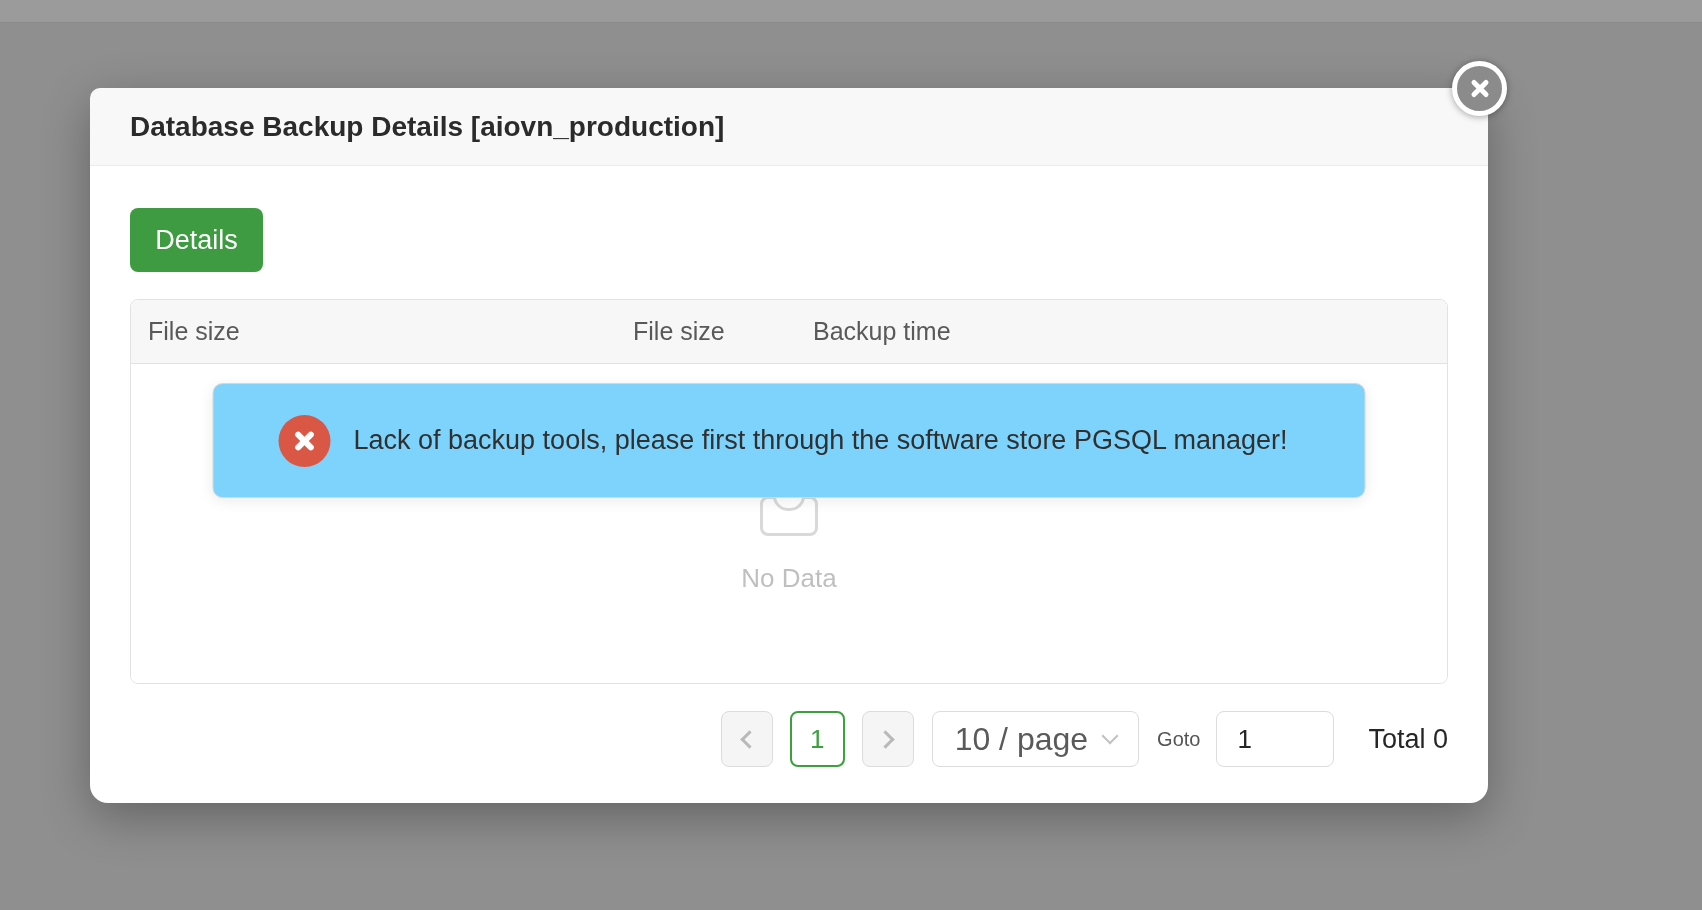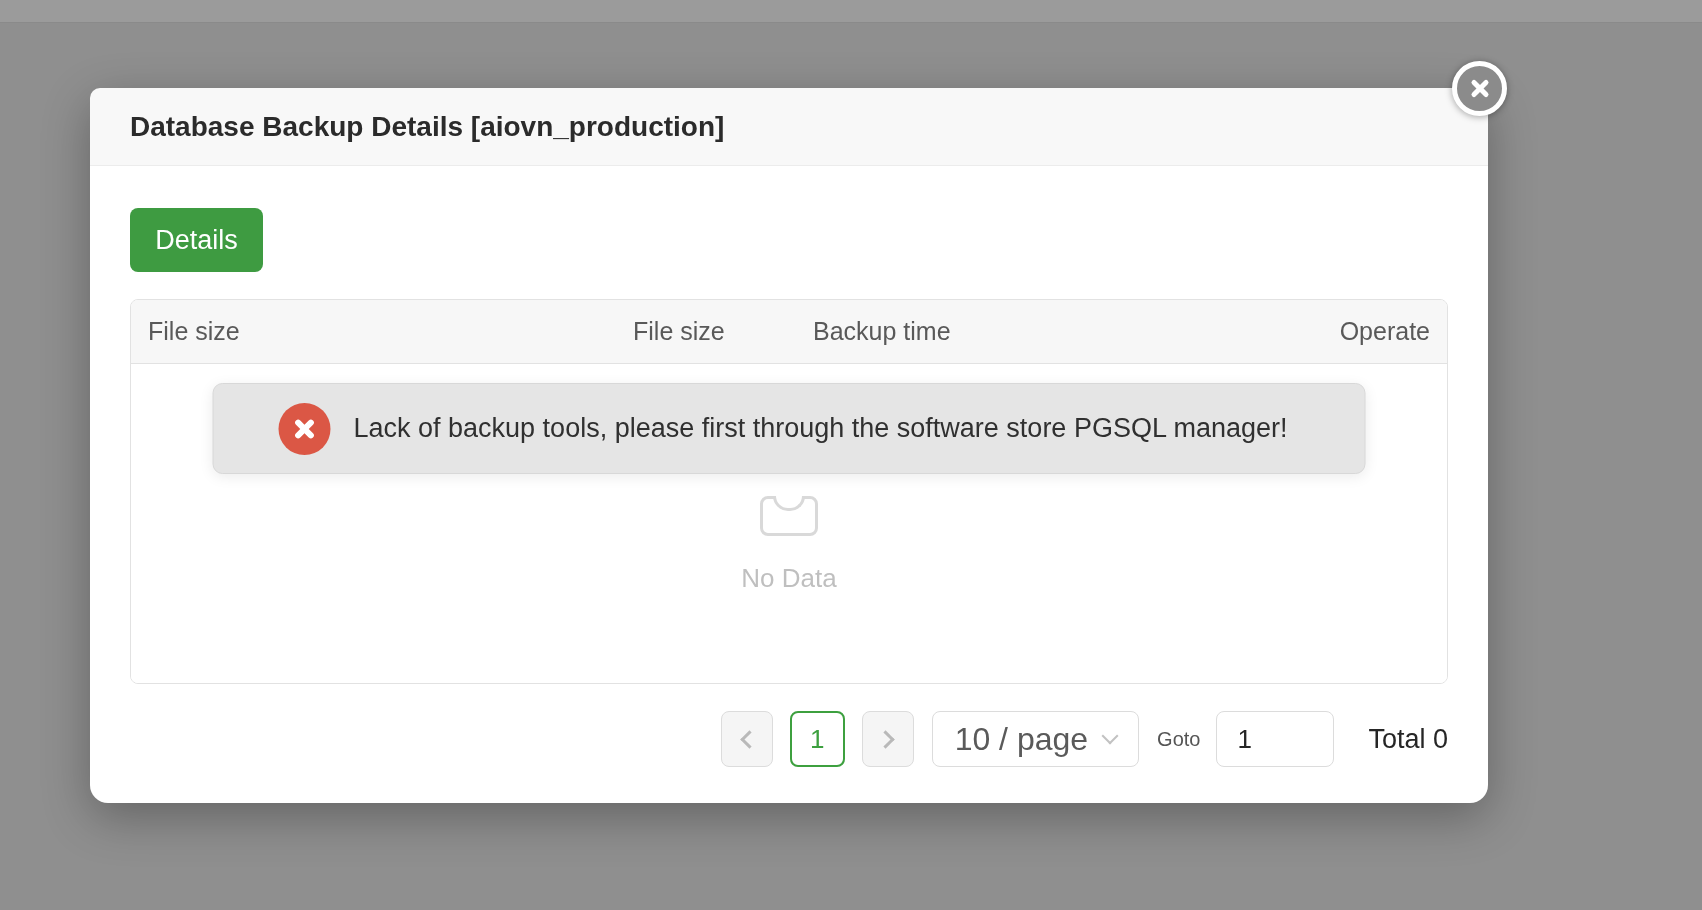--- a/index.html
+++ b/index.html
@@ -75,21 +75,21 @@
     border: 3px solid #d9d9d9; border-top: none;
     border-radius: 0 0 16px 16px;
   }
   .empty-text {
     position: absolute; top: 199px; left: 0; width: 100%;
     text-align: center; color: #bfbfbf; font-size: 26px;
   }
 
   .alert {
     position: absolute; top: 19px; left: 50%; transform: translateX(-50%);
-    width: 1153px; height: 91px; background: #e5e5e5;
+    width: 1153px; height: 115px; background: #7dd3fc;
     border: 1px solid #d8d8d8; border-radius: 10px;
     display: flex; align-items: center; padding-left: 65px;
     box-shadow: 0 3px 14px rgba(0,0,0,.08); z-index: 2;
   }
   .alert-icon {
     position: relative; width: 52px; height: 52px; border-radius: 50%;
     background: #db5745; flex-shrink: 0; margin-right: 23px;
   }
   .alert-x { position: absolute; left: 50%; top: 50%; width: 0; height: 0; }
   .alert-x::before, .alert-x::after {
@@ -159,21 +159,20 @@
 
   <div class="modal-body">
 
     <button class="backup-btn">Details</button>
 
     <div class="table">
       <div class="thead">
         <div class="th-filename">File size</div>
         <div class="th-filesize">File size</div>
         <div class="th-backuptime">Backup time</div>
-        <div class="th-operate">Operate</div>
       </div>
 
       <div class="tbody">
 
         <div class="empty-icon">
           <div class="notch"></div>
         </div>
         <div class="empty-text">No Data</div>
 
         <div class="alert">

